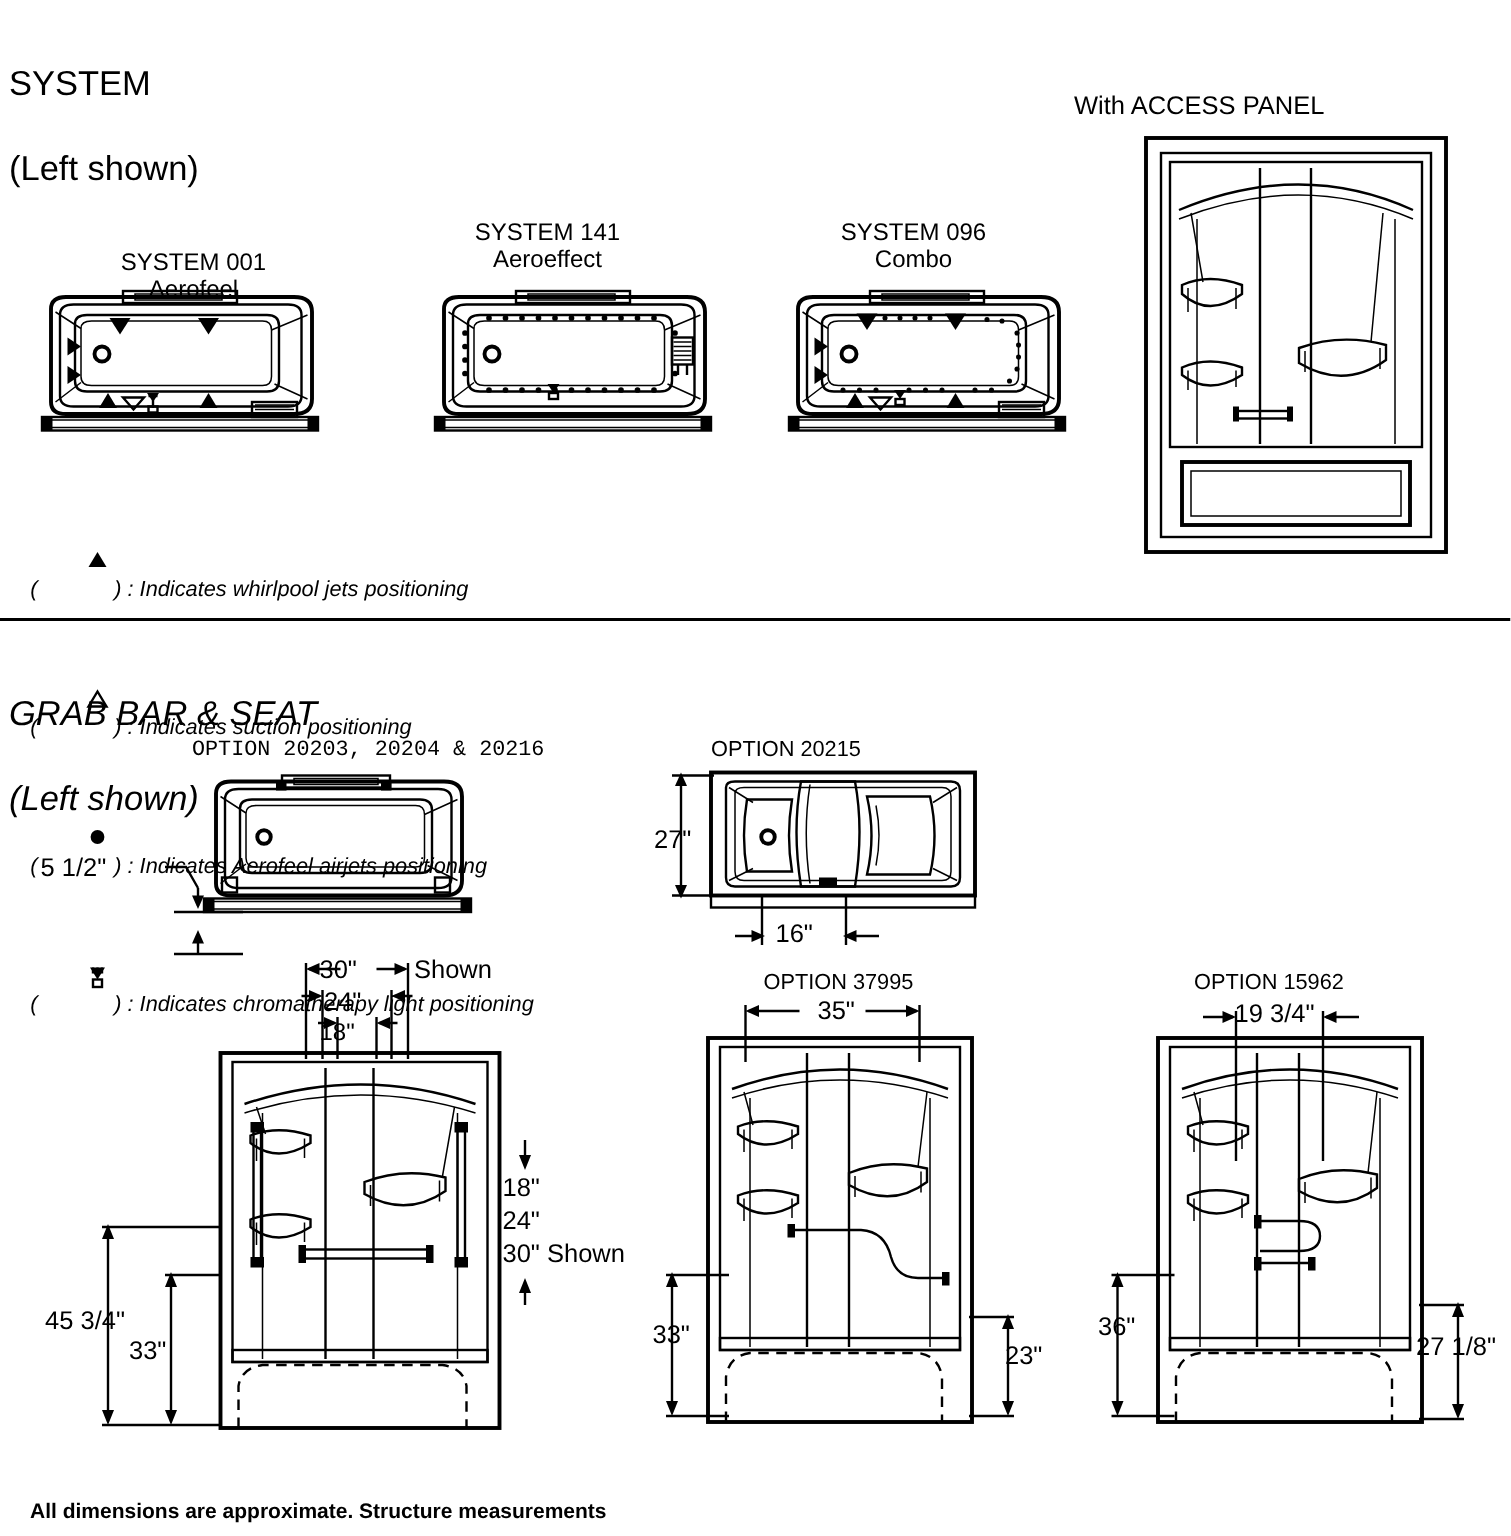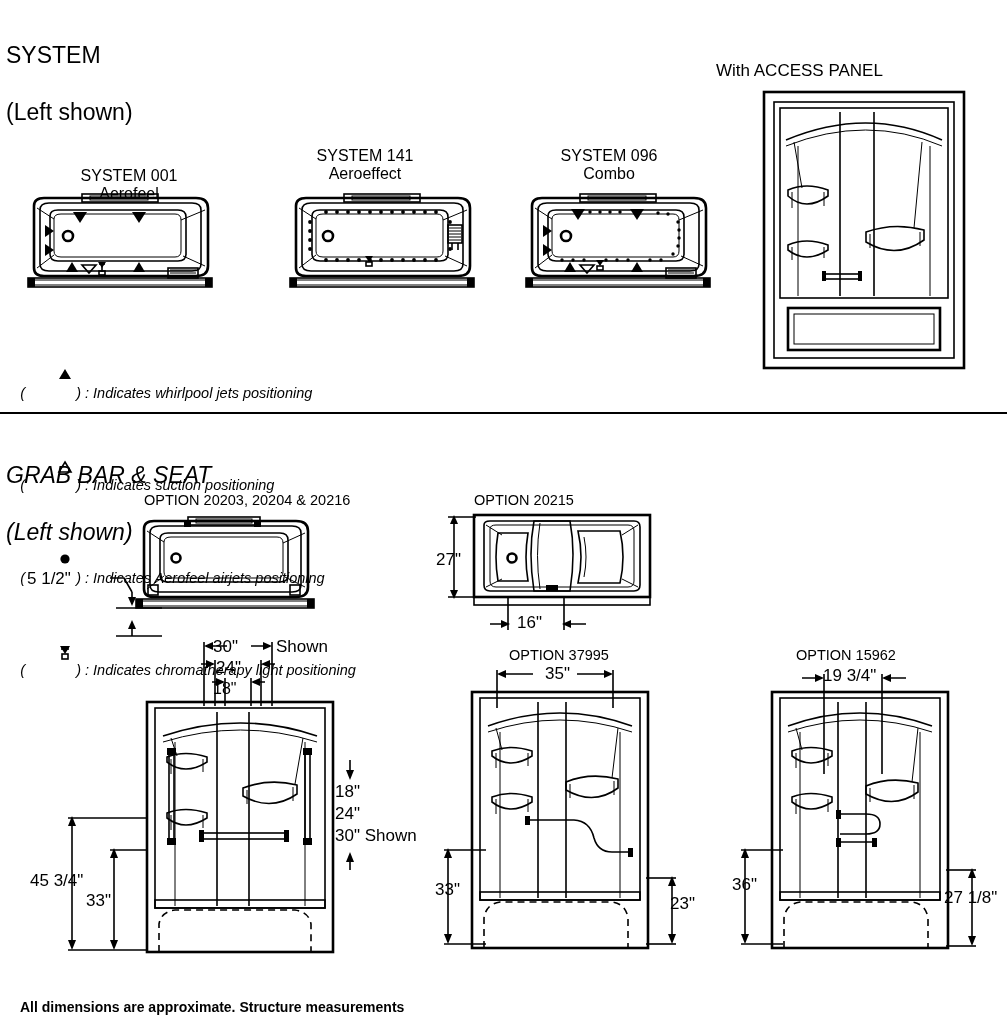--- a/index.html
+++ b/index.html
@@ -285,21 +285,21 @@
   </div>
 </div>
 
 <div class="divider" style="top:412px;"></div>
 
 <div class="abs t sec-title" style="left:6px; top:428px;font-style:italic;">
   <div>GRAB BAR &amp; SEAT</div>
   <div>(Left shown)</div>
 </div>
 
-<div class="abs opt-label t" style="left:144px; top:492px;">OPTION 20203, 20204 &amp; 20216</div>
+<div class="abs opt-label t" style="left:128px; top:492px;font-family:Liberation Mono, monospace;">OPTION 20203, 20204 &amp; 20216</div>
 <div class="abs opt-label t" style="left:474px; top:492px;">OPTION 20215</div>
 <div class="abs opt-label t" style="left:509px; top:647px;">OPTION 37995</div>
 <div class="abs opt-label t" style="left:796px; top:647px;">OPTION 15962</div>
 
 <div class="abs" style="left:130px; top:513px;">
 <svg width="190" height="105" viewBox="0 0 190 105">
   <path class="ln thick" d="M14,16 Q14,8 24,8 L166,8 Q178,8 178,18 L178,74 Q178,84 166,84 L24,84 Q14,84 14,76 Z"></path>
   <path class="ln med" d="M20,20 Q20,13 29,13 L162,13 Q171,13 171,20 L171,72 Q171,79 162,79 L29,79 Q20,79 20,72 Z"></path>
   <path class="ln med" d="M30,26 Q30,20 38,20 L150,20 Q158,20 158,27 L158,62 Q158,69 150,69 L38,69 Q30,69 30,62 Z"></path>
   <path class="ln thin" d="M34,29 Q34,24 41,24 L147,24 Q153,24 153,30 L153,59 Q153,65 147,65 L41,65 Q34,65 34,59 Z"></path>

